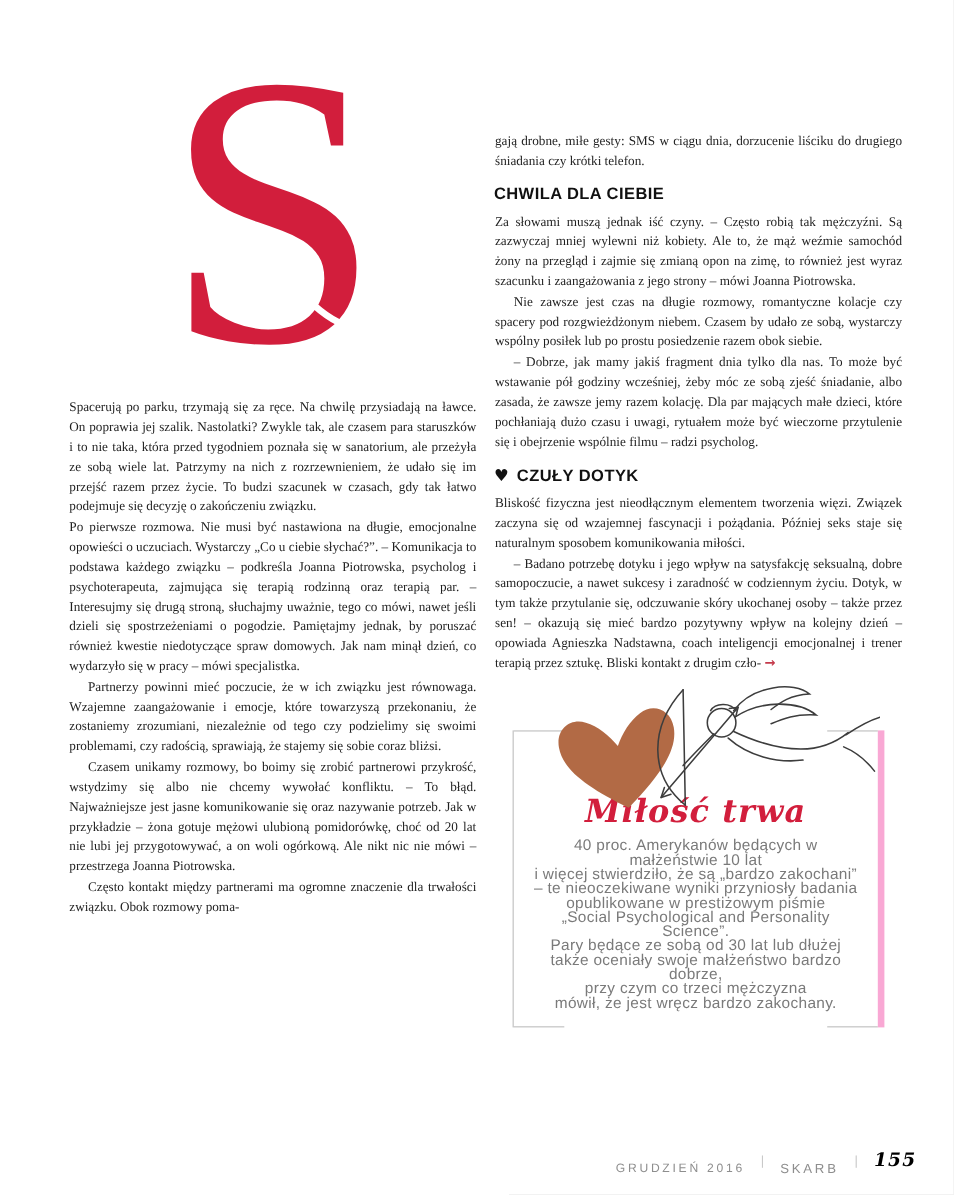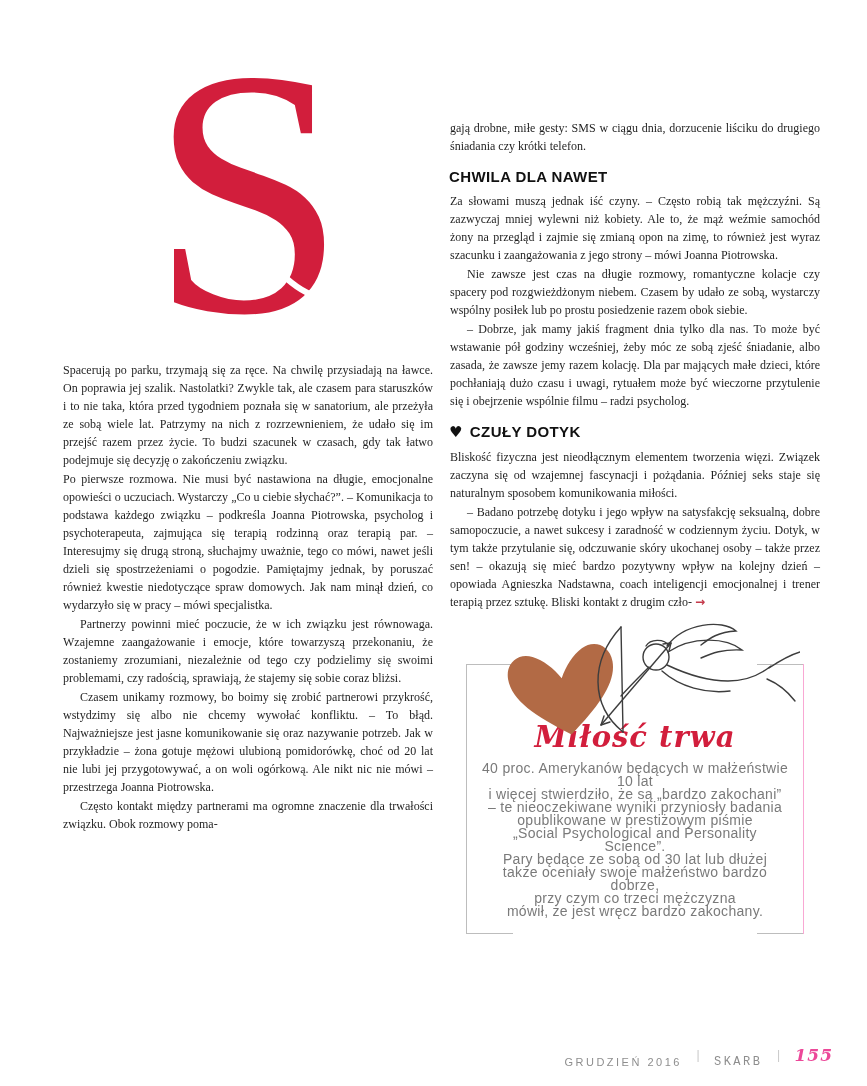--- a/index.html
+++ b/index.html
@@ -19,39 +19,39 @@
   .page p.body{margin:1px;text-align:justify;font-size:12px;line-height:18px;}
   .page p.ind{text-indent:17px;}
   h3.section{font-family:"Liberation Sans", sans-serif;font-size:15px;font-weight:700;
              letter-spacing:.4px;color:#111;margin:13px 0 7px 0;}
   .heart-glyph{font-family:"DejaVu Sans", sans-serif;font-size:15px;margin-right:7px;color:#111;}
   .arrow{color:#c43a4b;font-family:"DejaVu Sans", sans-serif;font-weight:700;}
 
   
   .stat-box{position:relative;margin-top:8px;}
   .cupid{position:relative;z-index:2;text-align:center;height:122px;margin-bottom:-77px;}
-  .frame{position:relative;margin:0 17px;border-left:1px solid #bdbdbd;border-right:1px solid #f9a8d4;
+  .frame{position:relative;margin:0 17px;border-left:1px solid #bdbdbd;border-right:6px solid #f9a8d4;
          padding:56px 14px 16px 14px;text-align:center;}
   .frame .c{position:absolute;width:46px;height:0;border-top:1px solid #bdbdbd;}
   .frame .c.tl{top:0;left:0;} .frame .c.tr{top:0;right:0;}
   .frame .c.bl{bottom:0;left:0;} .frame .c.br{bottom:0;right:0;}
   .box-title{font-family:"DejaVu Serif", serif;font-style:italic;font-weight:700;
              font-size:29px;color:#d21e3c;margin:0 0 8px 0;letter-spacing:1px;}
   .box-text{font-family:"Liberation Sans", sans-serif;font-size:14px;line-height:13px;
             color:#7a7a7a;white-space:pre-line;margin:0;letter-spacing:.3px;}
 
   
   .footer{position:absolute;top:1040px;right:34px;text-align:right;
           font-family:"Liberation Sans", sans-serif;color:#8e8e8e;}
   .footer .piece{display:inline-block;vertical-align:middle;}
   .footer .date,.footer .mag{font-size:11px;letter-spacing:2.5px;margin-top:15px;}
-  .footer .mag{font-size:12px;font-family:Liberation Mono, monospace;}
+  .footer .mag{font-size:12px;}
   .footer .sep{color:#c9c9c9;margin:0 10px;font-size:12px;}
   .footer .pageno{font-family:"DejaVu Serif", serif;font-style:italic;font-weight:700;
-                  font-size:17px;color:#ec4899;letter-spacing:1px;}
+                  font-size:17px;color:#000000;letter-spacing:1px;}
 </style>
 </head>
 <body>
 
 <div class="page">
 
   <div class="col col-left">
     <div class="dropcap-wrap">
       <span class="dropcap">S</span>
       <svg class="dropcap-swash" width="240" height="290" viewBox="0 0 240 290">
@@ -60,21 +60,21 @@
     </div>
     <p class="body">Spacerują po parku, trzymają się za ręce. Na chwilę przysiadają na ławce. On poprawia jej szalik. Nastolatki? Zwykle tak, ale czasem para staruszków i to nie taka, która przed tygodniem poznała się w sanatorium, ale przeżyła ze sobą wiele lat. Patrzymy na nich z rozrzewnieniem, że udało się im przejść razem przez życie. To budzi szacunek w czasach, gdy tak łatwo podejmuje się decyzję o zakończeniu związku.</p>
     <p class="body">Po pierwsze rozmowa. Nie musi być nastawiona na długie, emocjonalne opowieści o uczuciach. Wystarczy „Co u ciebie słychać?”. – Komunikacja to podstawa każdego związku – podkreśla Joanna Piotrowska, psycholog i psychoterapeuta, zajmująca się terapią rodzinną oraz terapią par. – Interesujmy się drugą stroną, słuchajmy uważnie, tego co mówi, nawet jeśli dzieli się spostrzeżeniami o pogodzie. Pamiętajmy jednak, by poruszać również kwestie niedotyczące spraw domowych. Jak nam minął dzień, co wydarzyło się w pracy – mówi specjalistka.</p>
     <p class="body ind">Partnerzy powinni mieć poczucie, że w ich związku jest równowaga. Wzajemne zaangażowanie i emocje, które towarzyszą przekonaniu, że zostaniemy zrozumiani, niezależnie od tego czy podzielimy się swoimi problemami, czy radością, sprawiają, że stajemy się sobie coraz bliżsi.</p>
     <p class="body ind">Czasem unikamy rozmowy, bo boimy się zrobić partnerowi przykrość, wstydzimy się albo nie chcemy wywołać konfliktu. – To błąd. Najważniejsze jest jasne komunikowanie się oraz nazywanie potrzeb. Jak w przykładzie – żona gotuje mężowi ulubioną pomidorówkę, choć od 20 lat nie lubi jej przygotowywać, a on woli ogórkową. Ale nikt nic nie mówi – przestrzega Joanna Piotrowska.</p>
     <p class="body ind">Często kontakt między partnerami ma ogromne znaczenie dla trwałości związku. Obok rozmowy poma-</p>
   </div>
 
   <div class="col col-right">
     <p class="body">gają drobne, miłe gesty: SMS w ciągu dnia, dorzucenie liściku do drugiego śniadania czy krótki telefon.</p>
-    <h3 class="section">CHWILA DLA NAWET</h3>
+    <h3 class="section">CHWILA DLA CIEBIE</h3>
     <p class="body">Za słowami muszą jednak iść czyny. – Często robią tak mężczyźni. Są zazwyczaj mniej wylewni niż kobiety. Ale to, że mąż weźmie samochód żony na przegląd i zajmie się zmianą opon na zimę, to również jest wyraz szacunku i zaangażowania z jego strony – mówi Joanna Piotrowska.</p>
     <p class="body ind">Nie zawsze jest czas na długie rozmowy, romantyczne kolacje czy spacery pod rozgwieżdżonym niebem. Czasem by udało ze sobą, wystarczy wspólny posiłek lub po prostu posiedzenie razem obok siebie.</p>
     <p class="body ind">– Dobrze, jak mamy jakiś fragment dnia tylko dla nas. To może być wstawanie pół godziny wcześniej, żeby móc ze sobą zjeść śniadanie, albo zasada, że zawsze jemy razem kolację. Dla par mających małe dzieci, które pochłaniają dużo czasu i uwagi, rytuałem może być wieczorne przytulenie się i obejrzenie wspólnie filmu – radzi psycholog.</p>
     <h3 class="section"><span class="heart-glyph">♥</span><span>CZUŁY DOTYK</span></h3>
     <p class="body">Bliskość fizyczna jest nieodłącznym elementem tworzenia więzi. Związek zaczyna się od wzajemnej fascynacji i pożądania. Później seks staje się naturalnym sposobem komunikowania miłości.</p>
     <p class="body ind"><span>– Badano potrzebę dotyku i jego wpływ na satysfakcję seksualną, dobre samopoczucie, a nawet sukcesy i zaradność w codziennym życiu. Dotyk, w tym także przytulanie się, odczuwanie skóry ukochanej osoby – także przez sen! – okazują się mieć bardzo pozytywny wpływ na kolejny dzień – opowiada Agnieszka Nadstawna, coach inteligencji emocjonalnej i trener terapią przez sztukę. Bliski kontakt z drugim czło-</span> <span class="arrow">→</span></p>
 
     <div class="stat-box">
       <div class="cupid">
         <svg width="330" height="122" viewBox="0 0 330 122">

